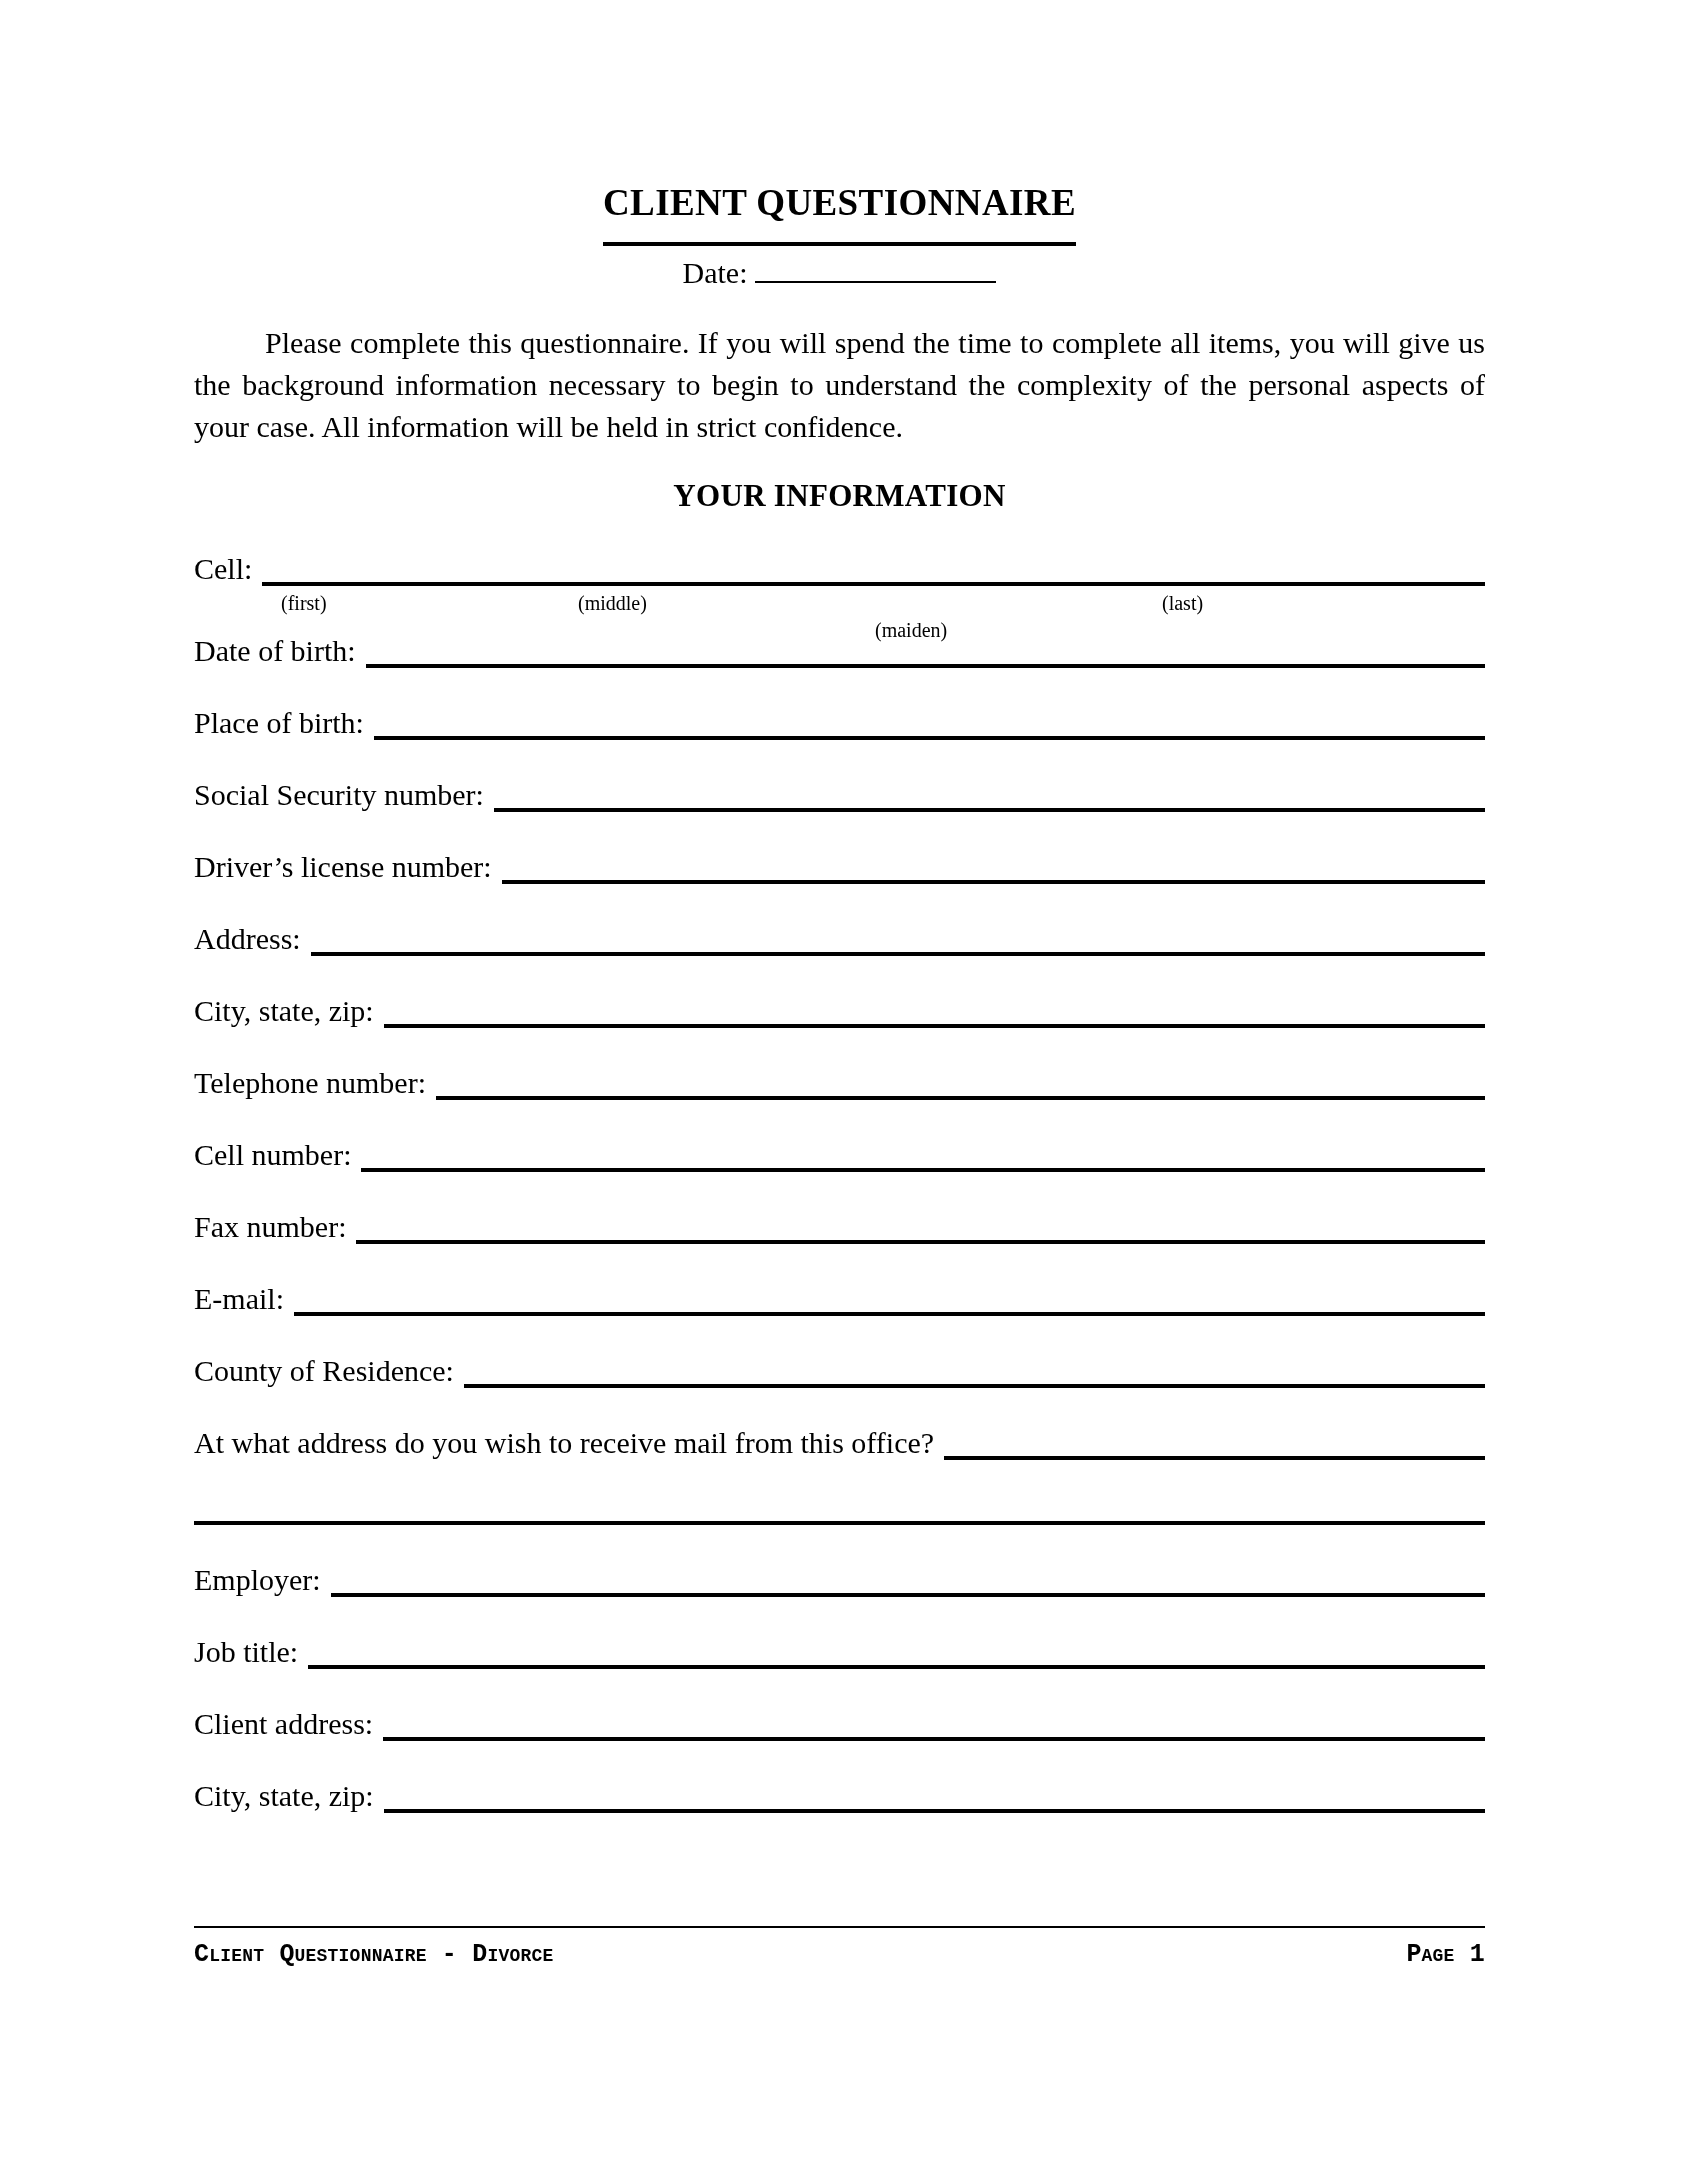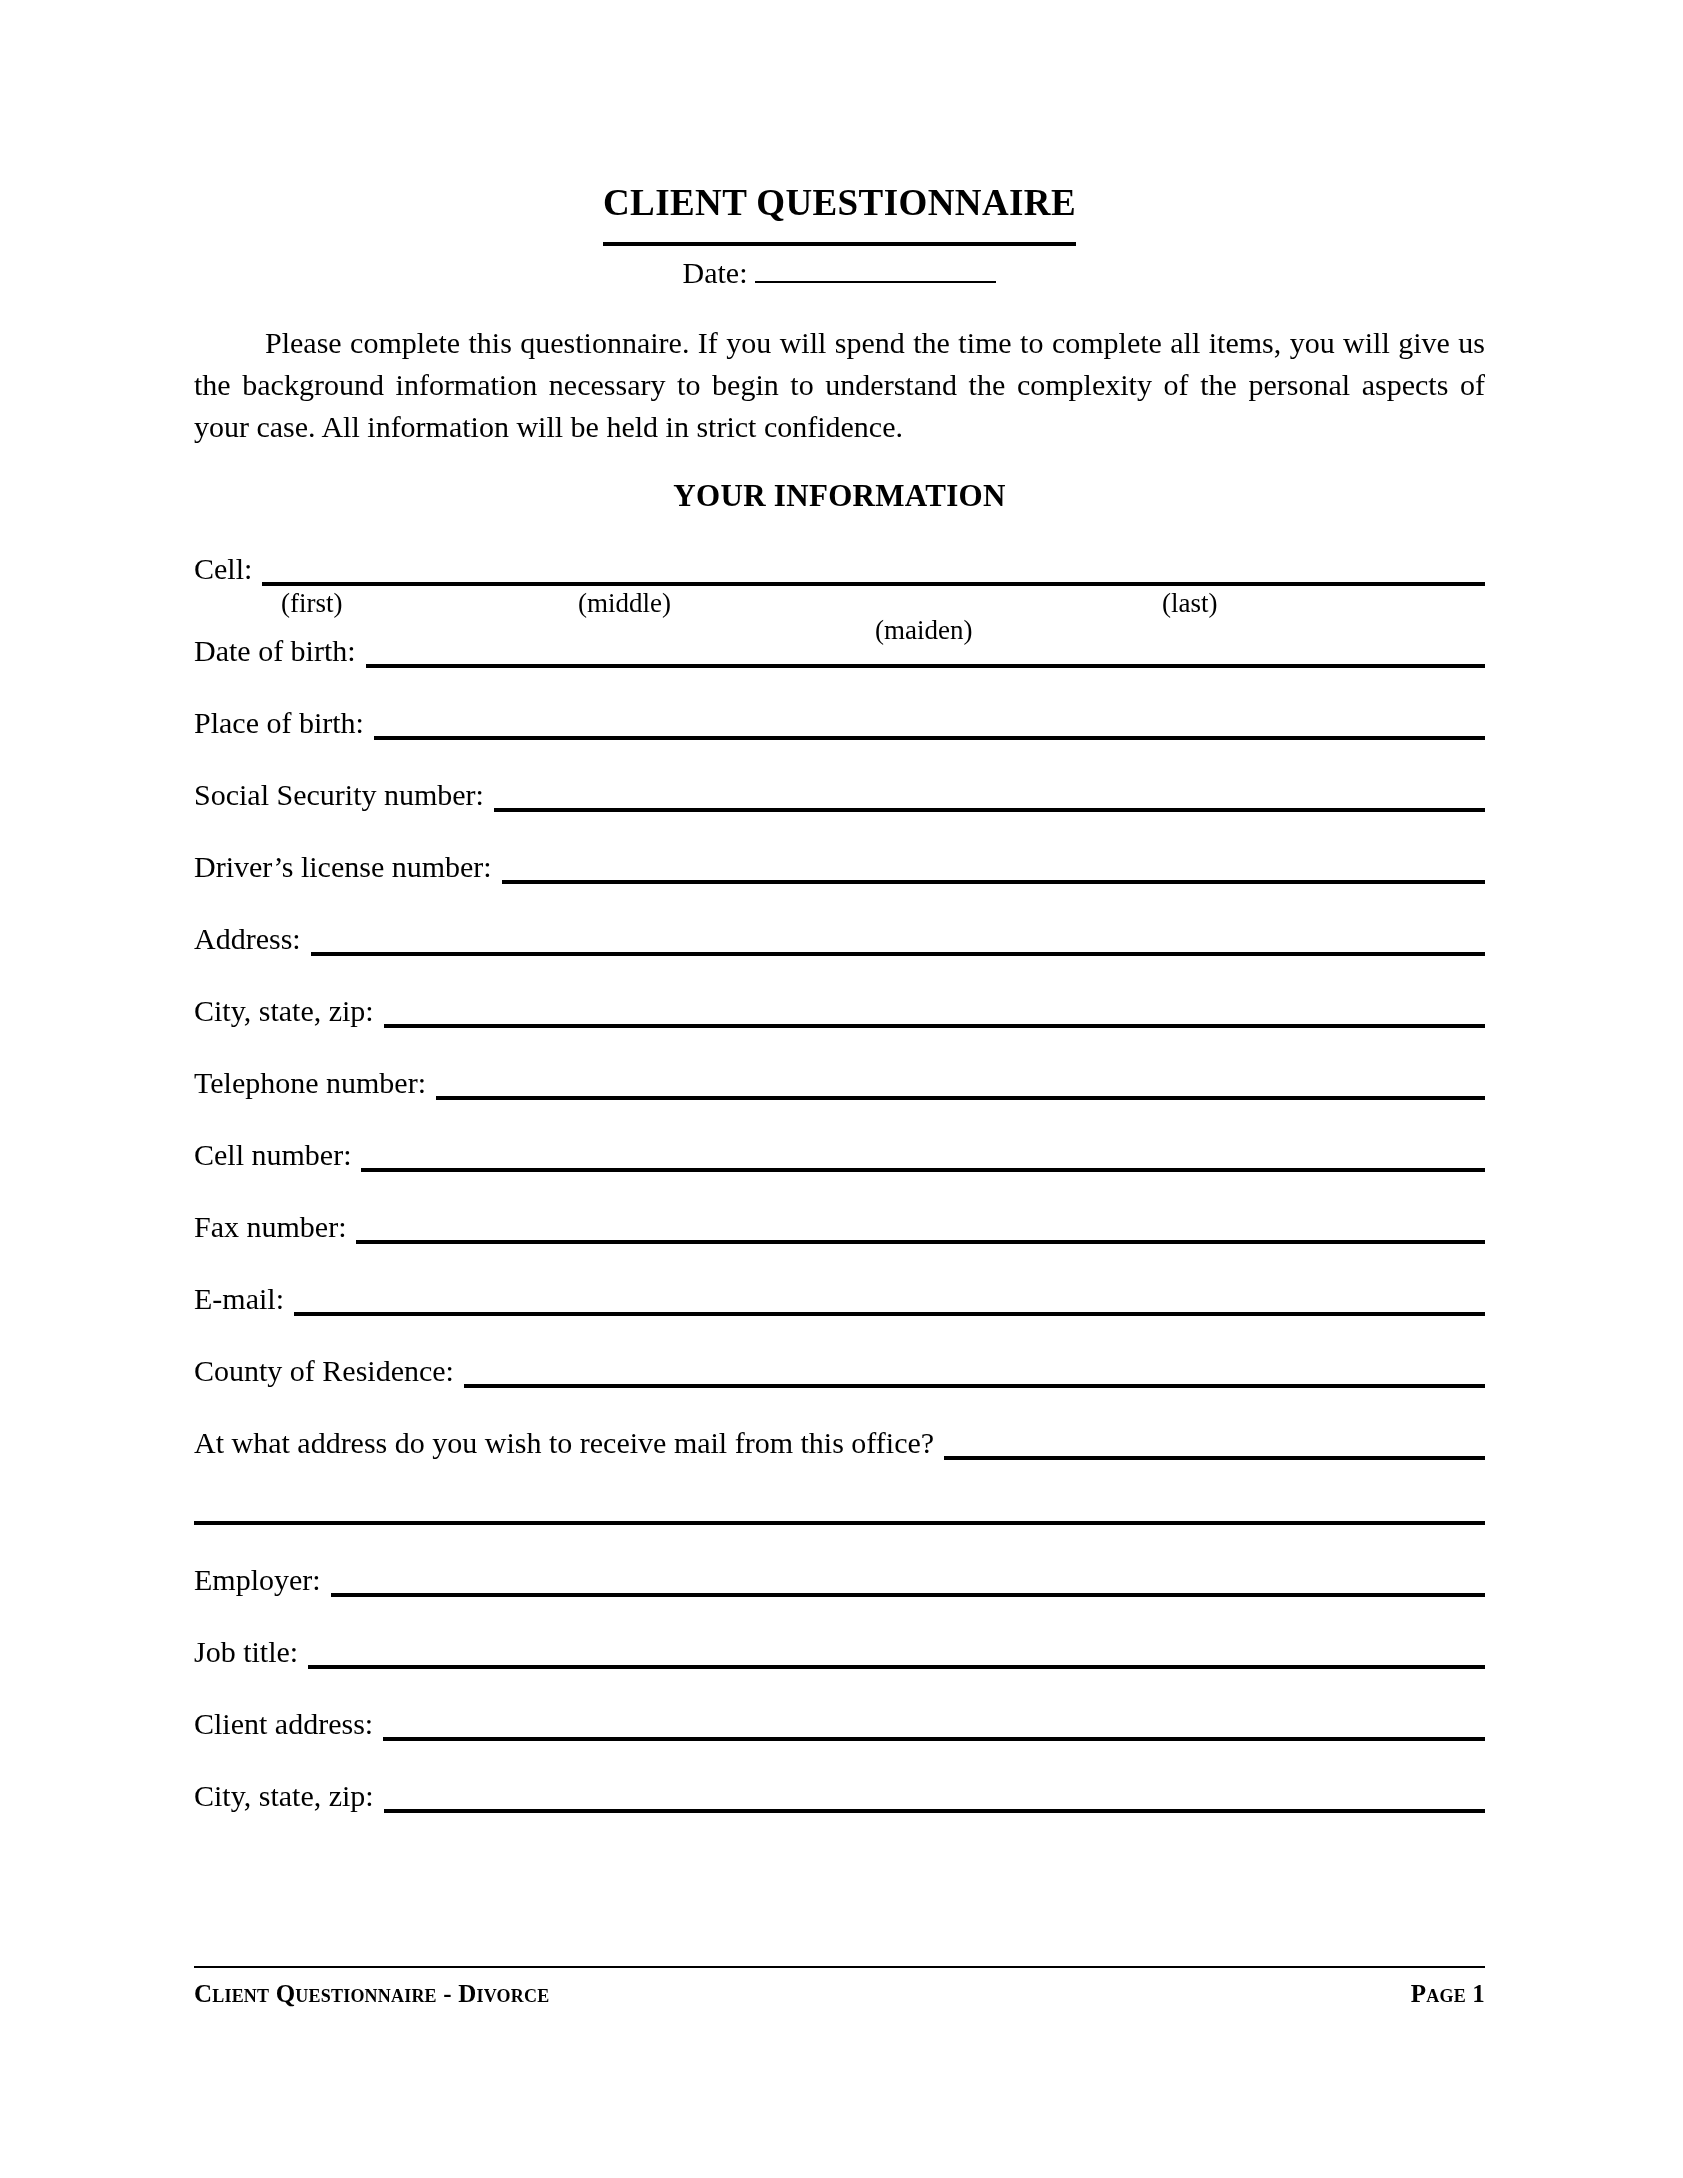--- a/index.html
+++ b/index.html
@@ -99,42 +99,43 @@
   .field-row .rule {
     flex: 1 1 auto;
     border-bottom: 4px solid #000;
     height: 28px;
     min-width: 10px;
   }
 
   .sub-labels {
     position: relative;
     height: 40px;
-    font-size: 27px;
+    font-size: 20px;
     line-height: 34px;
   }
   .sub-labels span {
     position: absolute;
     top: 0;
   }
 
   .spacer-row { height: 30px; }
 
   .full-rule {
     border-bottom: 4px solid #000;
     height: 1px;
     width: 100%;
   }
 
   
   #footer {
     position: absolute;
     left: 194px;
-    top: 1966px;
+    top: 1926px;
     width: 1291px;
+    font-family: Liberation Mono, monospace;
   }
   #footer .footer-rule {
     border-top: 2px solid #000;
     width: 100%;
     height: 0;
   }
   #footer .footer-inner {
     display: flex;
     justify-content: space-between;
     align-items: baseline;

